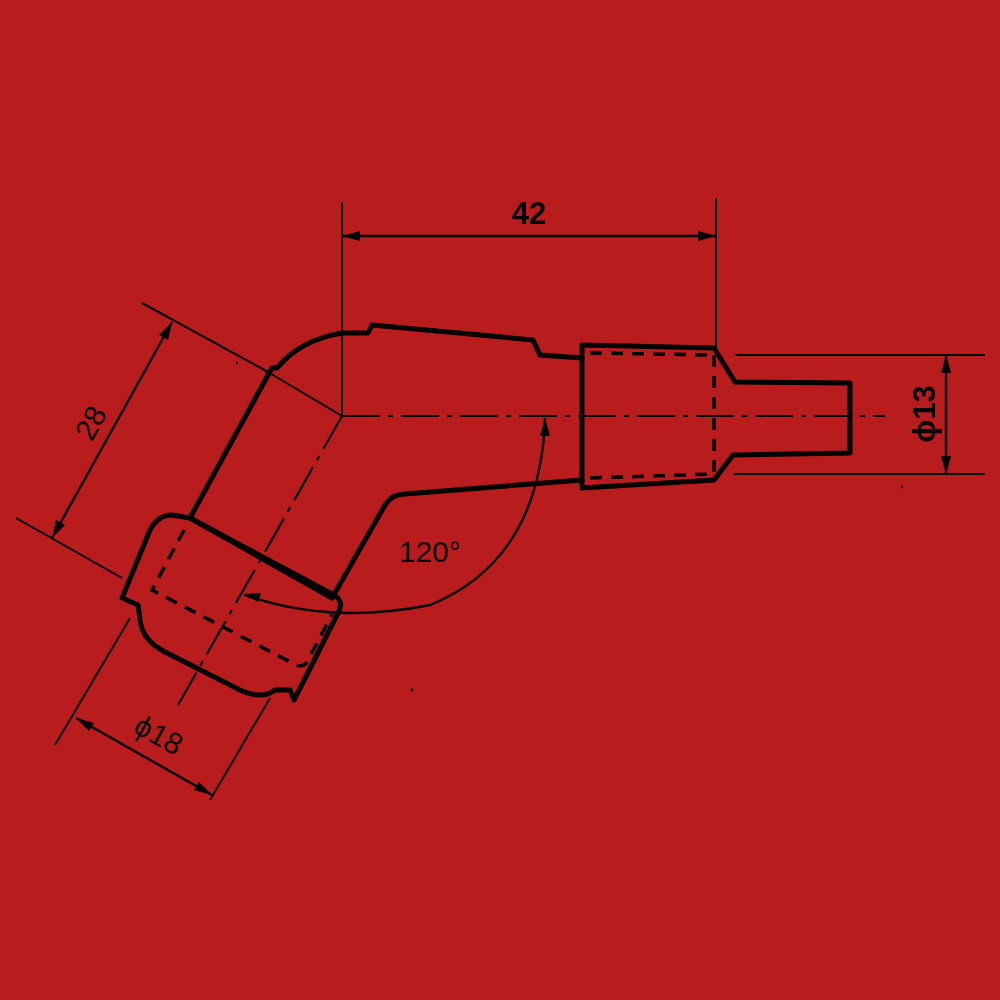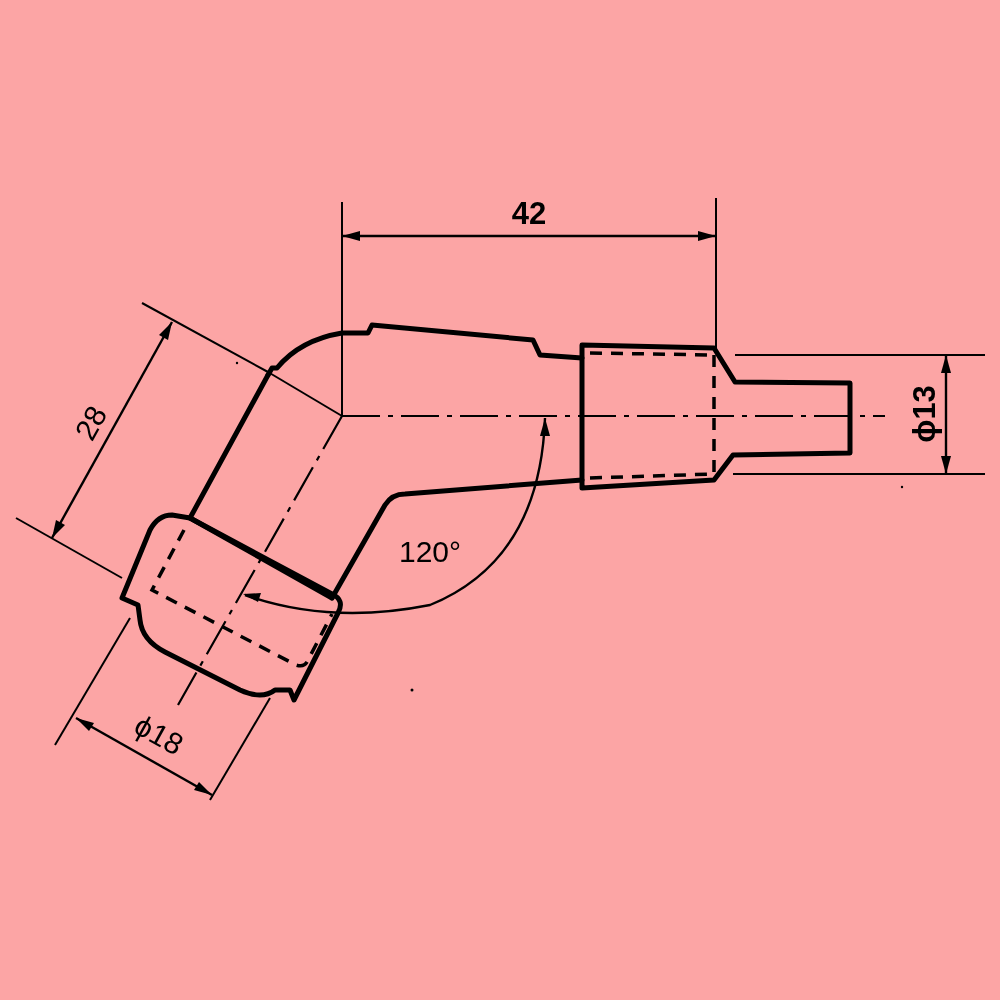--- a/index.html
+++ b/index.html
@@ -1,16 +1,16 @@
 <!DOCTYPE html>
 <html><head>
   <meta charset="utf-8">
   <style>
     html, body { margin: 0; padding: 0; background: #ffffff; }
-    .canvas { position: relative; width: 1000px; height: 1000px; background: #fca5a5; overflow: hidden; }
+    .canvas { position: relative; width: 1000px; height: 1000px; background: #b91c1c; overflow: hidden; }
     svg { position: absolute; left: 0; top: 0; }
     .outline { fill: none; stroke: #000; stroke-width: 5; stroke-linejoin: round; stroke-linecap: round; }
     .hidden-line { fill: none; stroke: #000; stroke-width: 3.5; stroke-dasharray: 12 9; stroke-linecap: butt; }
     .center-line { fill: none; stroke: #000; stroke-width: 2.2; stroke-dasharray: 38 8 5 8; }
     .dim-line { fill: none; stroke: #000; stroke-width: 2.4; }
     .ext-line { fill: none; stroke: #000; stroke-width: 2; }
     .arrow { fill: #000; stroke: none; }
     .dim-text { font-family: "Liberation Sans", sans-serif; font-size: 30px; fill: #000; }
     .dim-text-bold { font-family: "Liberation Sans", sans-serif; font-size: 31px; font-weight: bold; fill: #000; }
   </style>

